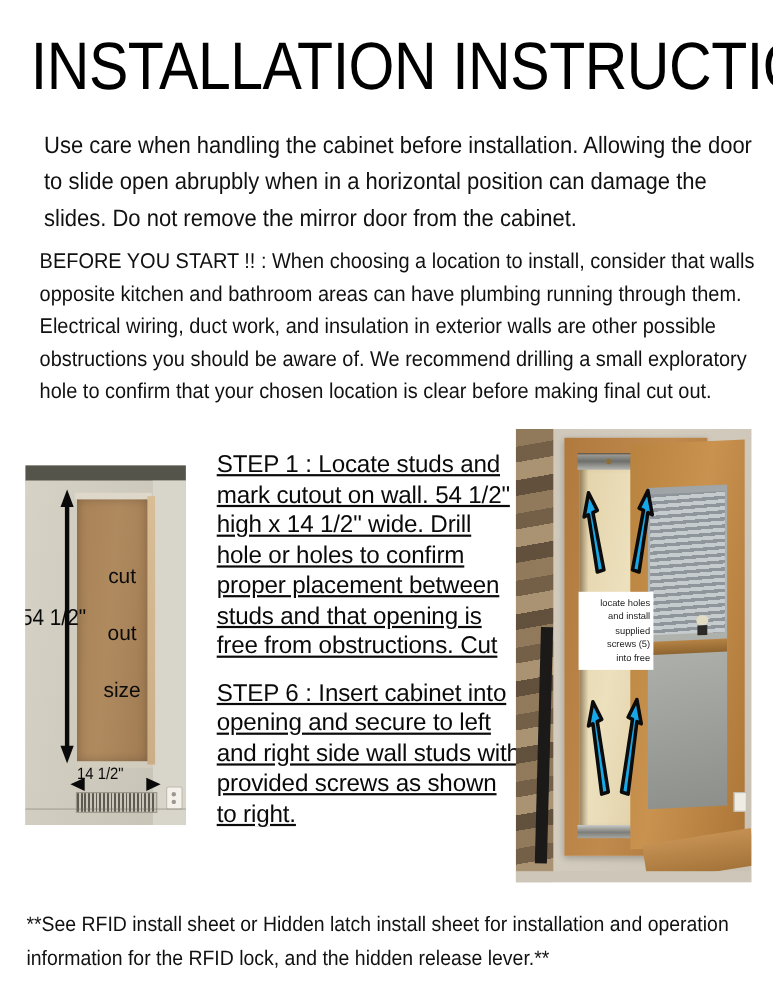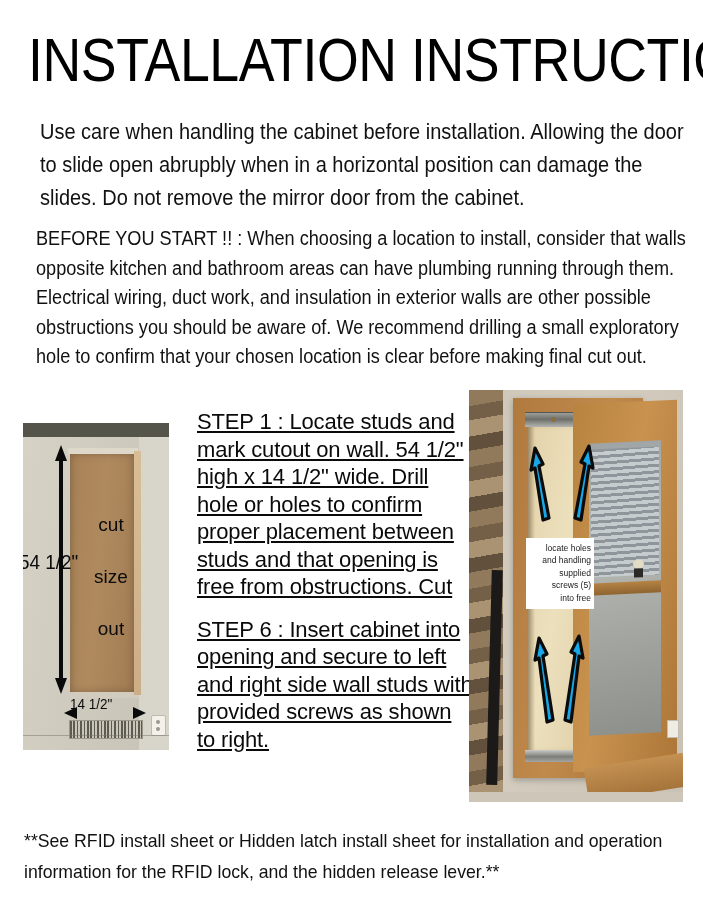--- a/index.html
+++ b/index.html
@@ -512,22 +512,22 @@
     <div class="pl-trim"></div>
     <div class="pl-wall"></div>
     <div class="pl-wall-right"></div>
 
     <div class="pl-cutout">
       <div class="pl-cutout-toplip"></div>
       <div class="pl-cutout-btmlip"></div>
       <div class="pl-cutout-jamb"></div>
       <div class="pl-cutout-label">
         <span>cut</span>
+        <span>out</span>
         <span>size</span>
-        <span>out</span>
       </div>
     </div>
 
     <div class="pl-varrow">
       <div class="pl-vhead-up"></div>
       <div class="pl-vline"></div>
       <div class="pl-vhead-dn"></div>
     </div>
     <div class="pl-vlabel">54 1/2"</div>
 
@@ -585,21 +585,21 @@
 
       <polygon points="120,56 112,72 116,74 106,128 112,130 120,76 124,78" fill="#18a8e8" stroke="#0b0b0b" stroke-width="3.2" stroke-linejoin="round"></polygon>
 
       <polygon points="70,248 78,264 74,266 84,330 78,332 70,268 66,270" fill="#18a8e8" stroke="#0b0b0b" stroke-width="3.2" stroke-linejoin="round"></polygon>
 
       <polygon points="110,246 102,262 106,264 96,330 102,332 110,266 114,268" fill="#18a8e8" stroke="#0b0b0b" stroke-width="3.2" stroke-linejoin="round"></polygon>
     </svg>
 
     <div class="pr-callout">
       <span>locate holes</span>
-      <span>and handling</span>
+      <span>and install</span>
       <span>supplied</span>
       <span>screws (5)</span>
       <span>into free</span>
     </div>
   </div>
 
   <div class="para para-footer">**See RFID install sheet or Hidden latch install sheet for installation and operation information for the RFID lock, and the hidden release lever.**</div>
 
 </div>
 

